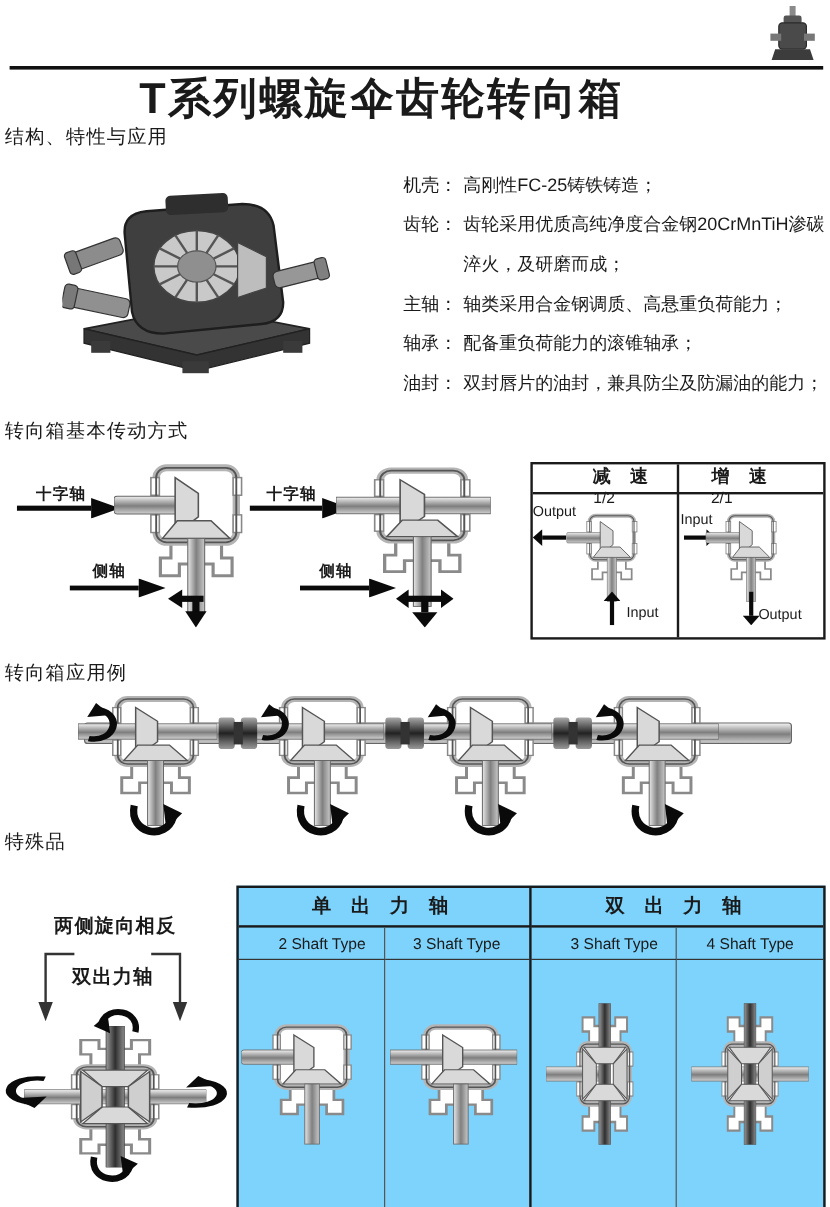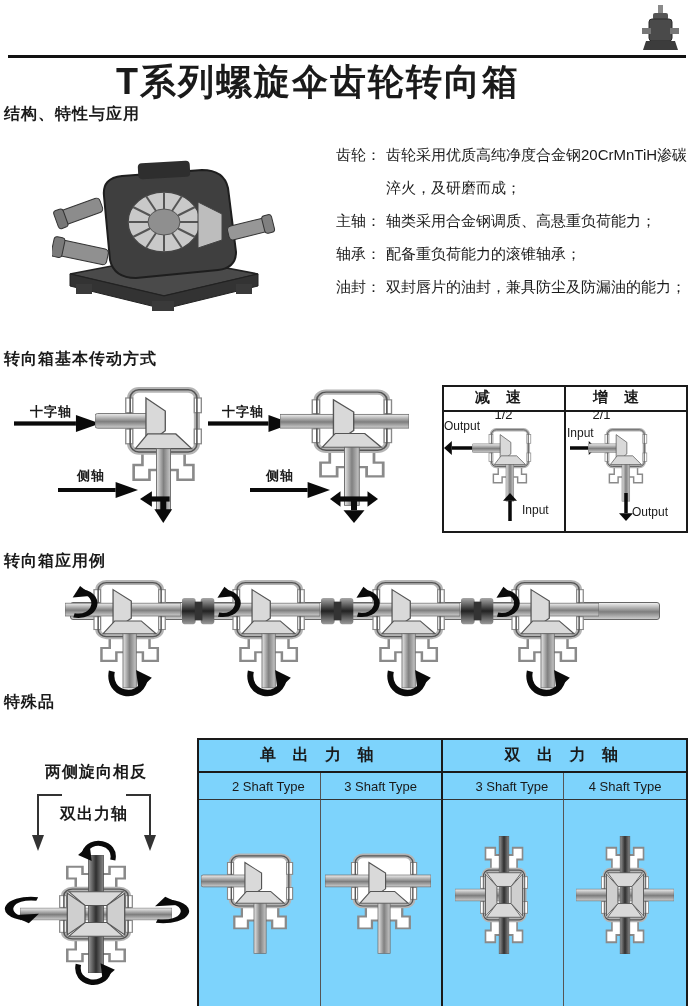--- a/index.html
+++ b/index.html
@@ -1,21 +1,21 @@
 <!DOCTYPE html>
 <html><head>
 <meta charset="utf-8">
 <style>
   html,body{margin:0;padding:0;background:#fff;}
   .page{position:relative;width:692px;height:1006px;background:#fff;overflow:hidden;
         font-family:"Liberation Sans","DejaVu Sans",sans-serif;color:#1a1a1a;}
   .abs{position:absolute;}
   .title{position:absolute;left:0;top:58px;width:636px;text-align:center;
          font-size:36px;font-weight:bold;letter-spacing:2px;}
-  .sec-h{position:absolute;font-size:16px;font-weight:bold;letter-spacing:1px;}
+  .sec-h{position:absolute;font-size:16px;font-weight:normal;letter-spacing:1px;}
   .rule{position:absolute;left:8px;top:55px;width:678px;height:3px;background:#111;}
   .specs{position:absolute;left:336px;top:138px;width:352px;font-size:15px;line-height:33px;}
   .spec-row{display:flex;}
   .spec-label{flex:0 0 50px;}
   .spec-text{flex:1;}
   .dlabel{position:absolute;font-size:13px;font-weight:bold;letter-spacing:1px;}
   .ratio-box{position:absolute;left:442px;top:385px;width:246px;height:148px;
              border:2px solid #1a1a1a;box-sizing:border-box;}
   .ratio-h{position:absolute;top:388px;font-size:15px;font-weight:bold;letter-spacing:6px;text-align:center;}
   .ratio-v{position:absolute;top:407px;font-size:13px;text-align:center;}
@@ -195,20 +195,24 @@
         <line x1="112" y1="36" x2="112" y2="53"></line>
       <line x1="130" y1="40" x2="120" y2="55"></line>
         <line x1="143" y1="51" x2="126" y2="59.5"></line>
     </g>
     <ellipse cx="112" cy="66" rx="16" ry="13" fill="#8f8f8f" stroke="#555"></ellipse>
     <polygon points="146,46 170,58 170,84 146,92" fill="#bdbdbd" stroke="#444"></polygon>
   </svg>
 
   <div class="specs">
     <div class="spec-row">
+      <span class="spec-label">机壳：</span>
+      <span class="spec-text">高刚性FC-25铸铁铸造；</span>
+    </div>
+    <div class="spec-row">
       <span class="spec-label">齿轮：</span>
       <span class="spec-text">齿轮采用优质高纯净度合金钢20CrMnTiH渗碳淬火，及研磨而成；</span>
     </div>
     <div class="spec-row">
       <span class="spec-label">主轴：</span>
       <span class="spec-text">轴类采用合金钢调质、高悬重负荷能力；</span>
     </div>
     <div class="spec-row">
       <span class="spec-label">轴承：</span>
       <span class="spec-text">配备重负荷能力的滚锥轴承；</span>
@@ -247,21 +251,21 @@
   <svg class="abs" style="left:250px;top:482px;width:80px;height:16px" viewBox="0 0 100 24" preserveAspectRatio="none">
       <use href="#arr"></use>
     </svg>
   <svg class="abs" style="left:330px;top:487px;width:48px;height:36px" viewBox="0 0 64 42" preserveAspectRatio="none">
       <use href="#combo2"></use>
     </svg>
 
   <div class="ratio-box"></div>
   <div class="vdiv"></div>
   <div class="hdiv"></div>
-  <div class="ratio-h" style="left:433px;width:136px">减 速</div>
+  <div class="ratio-h" style="left:452px;width:136px">减 速</div>
   <div class="ratio-h" style="left:565px;width:108px">增 速</div>
   <div class="ratio-v" style="left:444px;width:119px">1/2</div>
   <div class="ratio-v" style="left:541px;width:121px">2/1</div>
   <div class="io" style="left:444px;top:419px">Output</div>
   <svg class="abs" style="left:444px;top:441px;width:28px;height:14px;transform:scaleX(-1)" viewBox="0 0 100 24" preserveAspectRatio="none">
       <use href="#arr"></use>
     </svg>
   <svg class="abs" style="left:472px;top:424px;width:68px;height:82px" viewBox="0 0 140 170" preserveAspectRatio="none">
       <use href="#gbx-a"></use>
     </svg>

